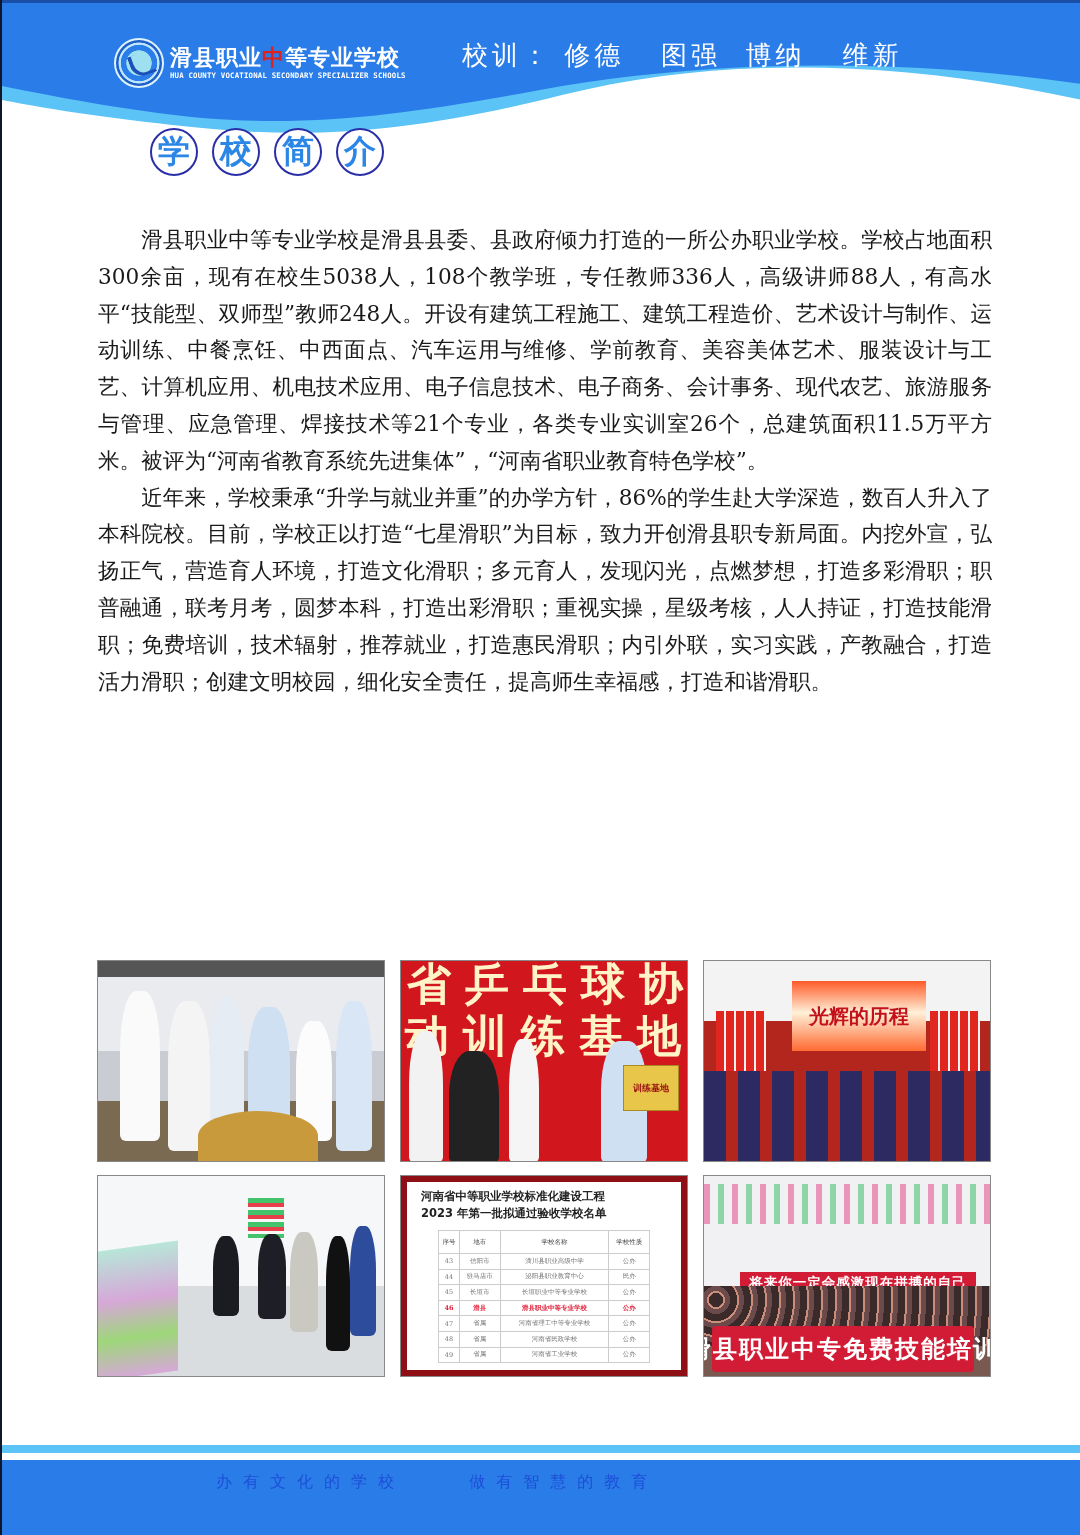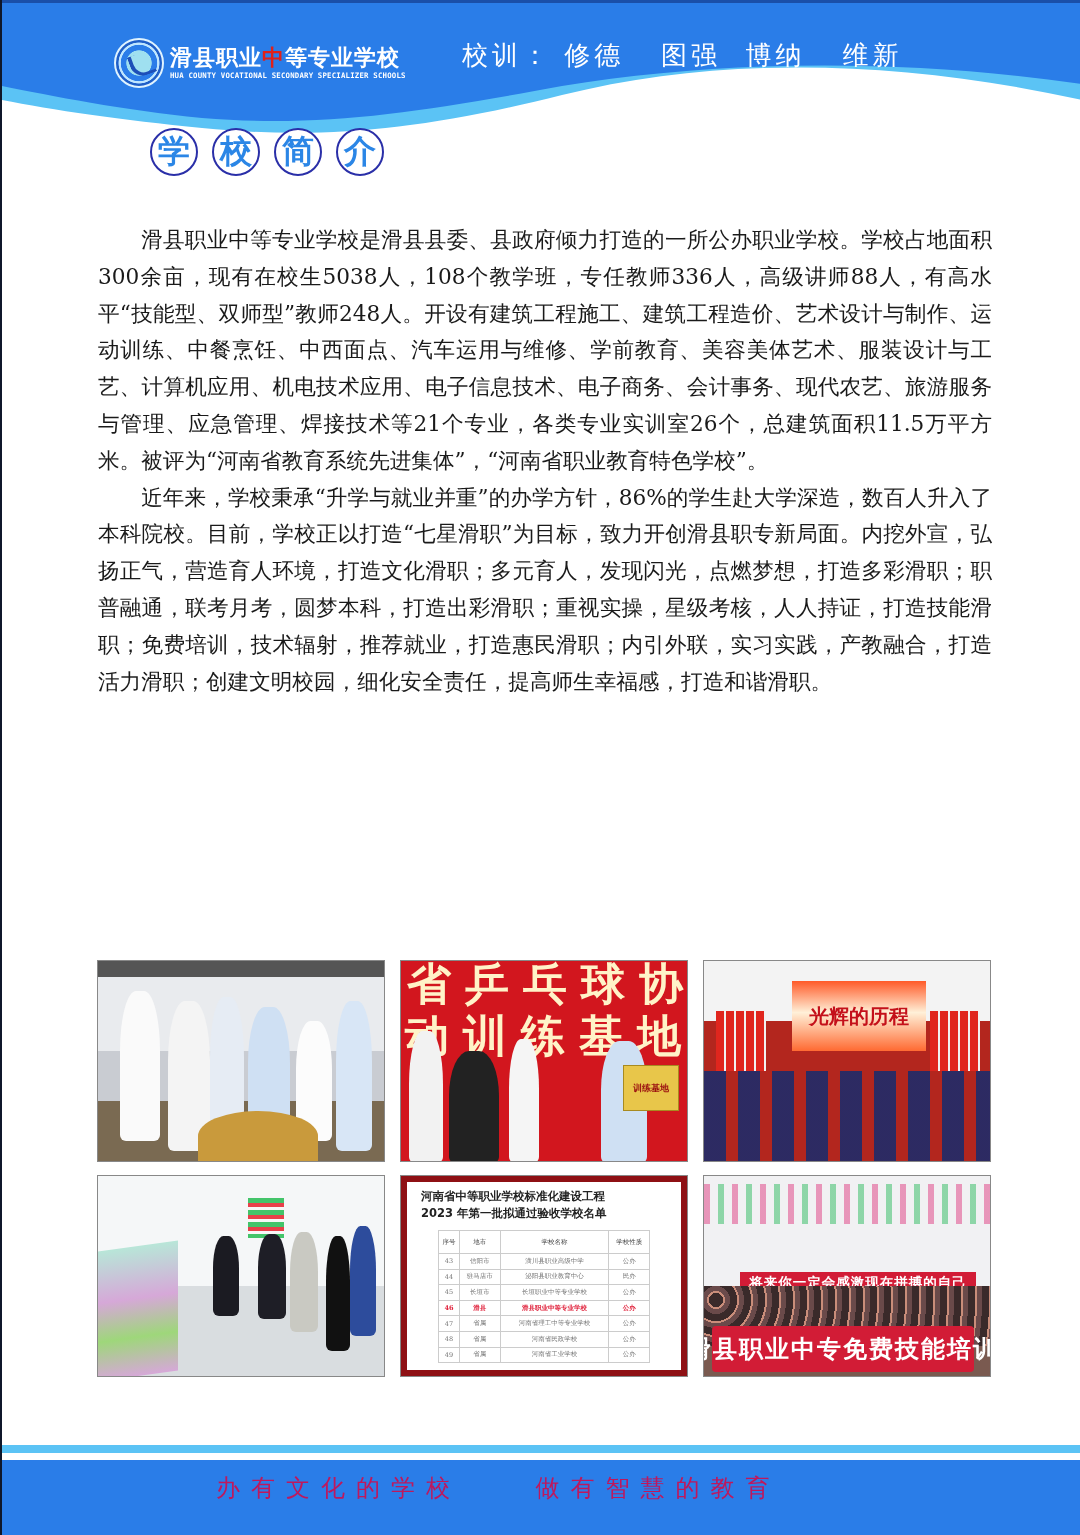--- a/index.html
+++ b/index.html
@@ -37,21 +37,21 @@
   
   .tbl-card { width:100%; height:100%; background:#fff; box-sizing:border-box; padding:6px 14px 0 14px; }
   .tbl-title { text-align:left; font-size:11.5px; font-weight:bold; color:#222; line-height:17px; }
   .tbl { width:212px; margin:8px auto 0; border-collapse:collapse; font-size:6.5px; color:#777; font-family:"DejaVu Serif", serif; }
   .tbl td, .tbl th { border:1px solid #ccc; text-align:center; height:14.6px; padding:0; font-weight:normal; }
   .tbl th { height:22px; color:#444; }
   .tbl tr.hl td { color:#e0203a; font-weight:bold; }
   
   .footer-stripe { position:absolute; left:0; top:1445px; width:1080px; height:8px; background:#5bc3f5; }
   .footer { position:absolute; left:0; top:1460px; width:1080px; height:75px; background:#2a7de8; }
-  .footer-text { position:absolute; left:214px; top:1472px; color:#be185d; font-size:24px; letter-spacing:11px; white-space:pre; }
+  .footer-text { position:absolute; left:214px; top:1472px; color:#1d4ed8; font-size:16px; letter-spacing:11px; white-space:pre; }
 </style>
 </head>
 <body>
 
 <div class="page">
 
   <svg class="header-svg" viewBox="0 0 1080 160" preserveAspectRatio="none">
     <path d="M0 0 H1080 V100 C900 60 720 55 560 95 C420 130 320 140 200 128 C120 120 50 110 0 100 Z" fill="#5bc3f5"></path>
     <path d="M0 0 H1080 V84 C900 58 720 60 560 86 C420 112 320 128 200 118 C120 110 50 96 0 86 Z" fill="#2a7de8"></path>
     <rect x="0" y="0" width="1080" height="3" fill="#1a4fa8"></rect>

